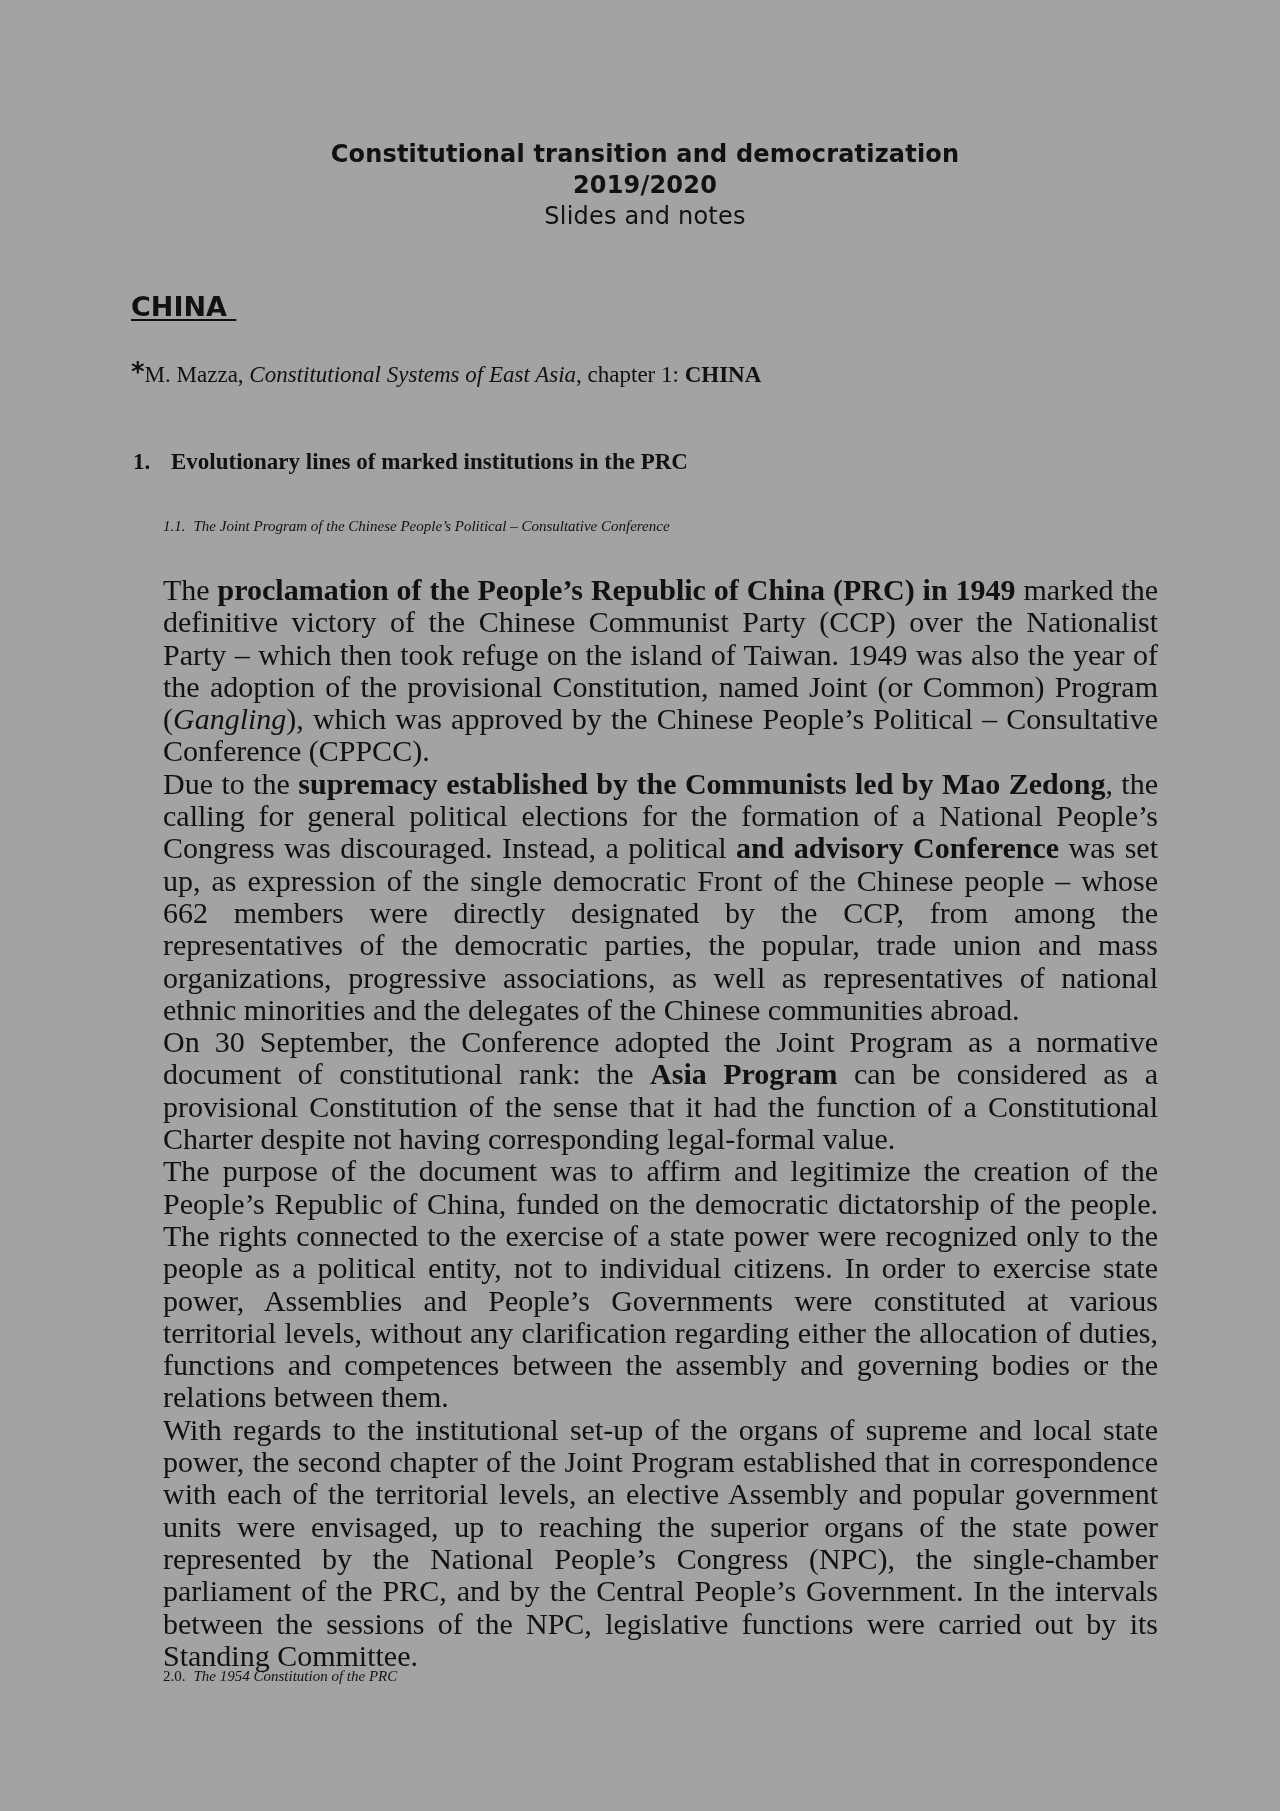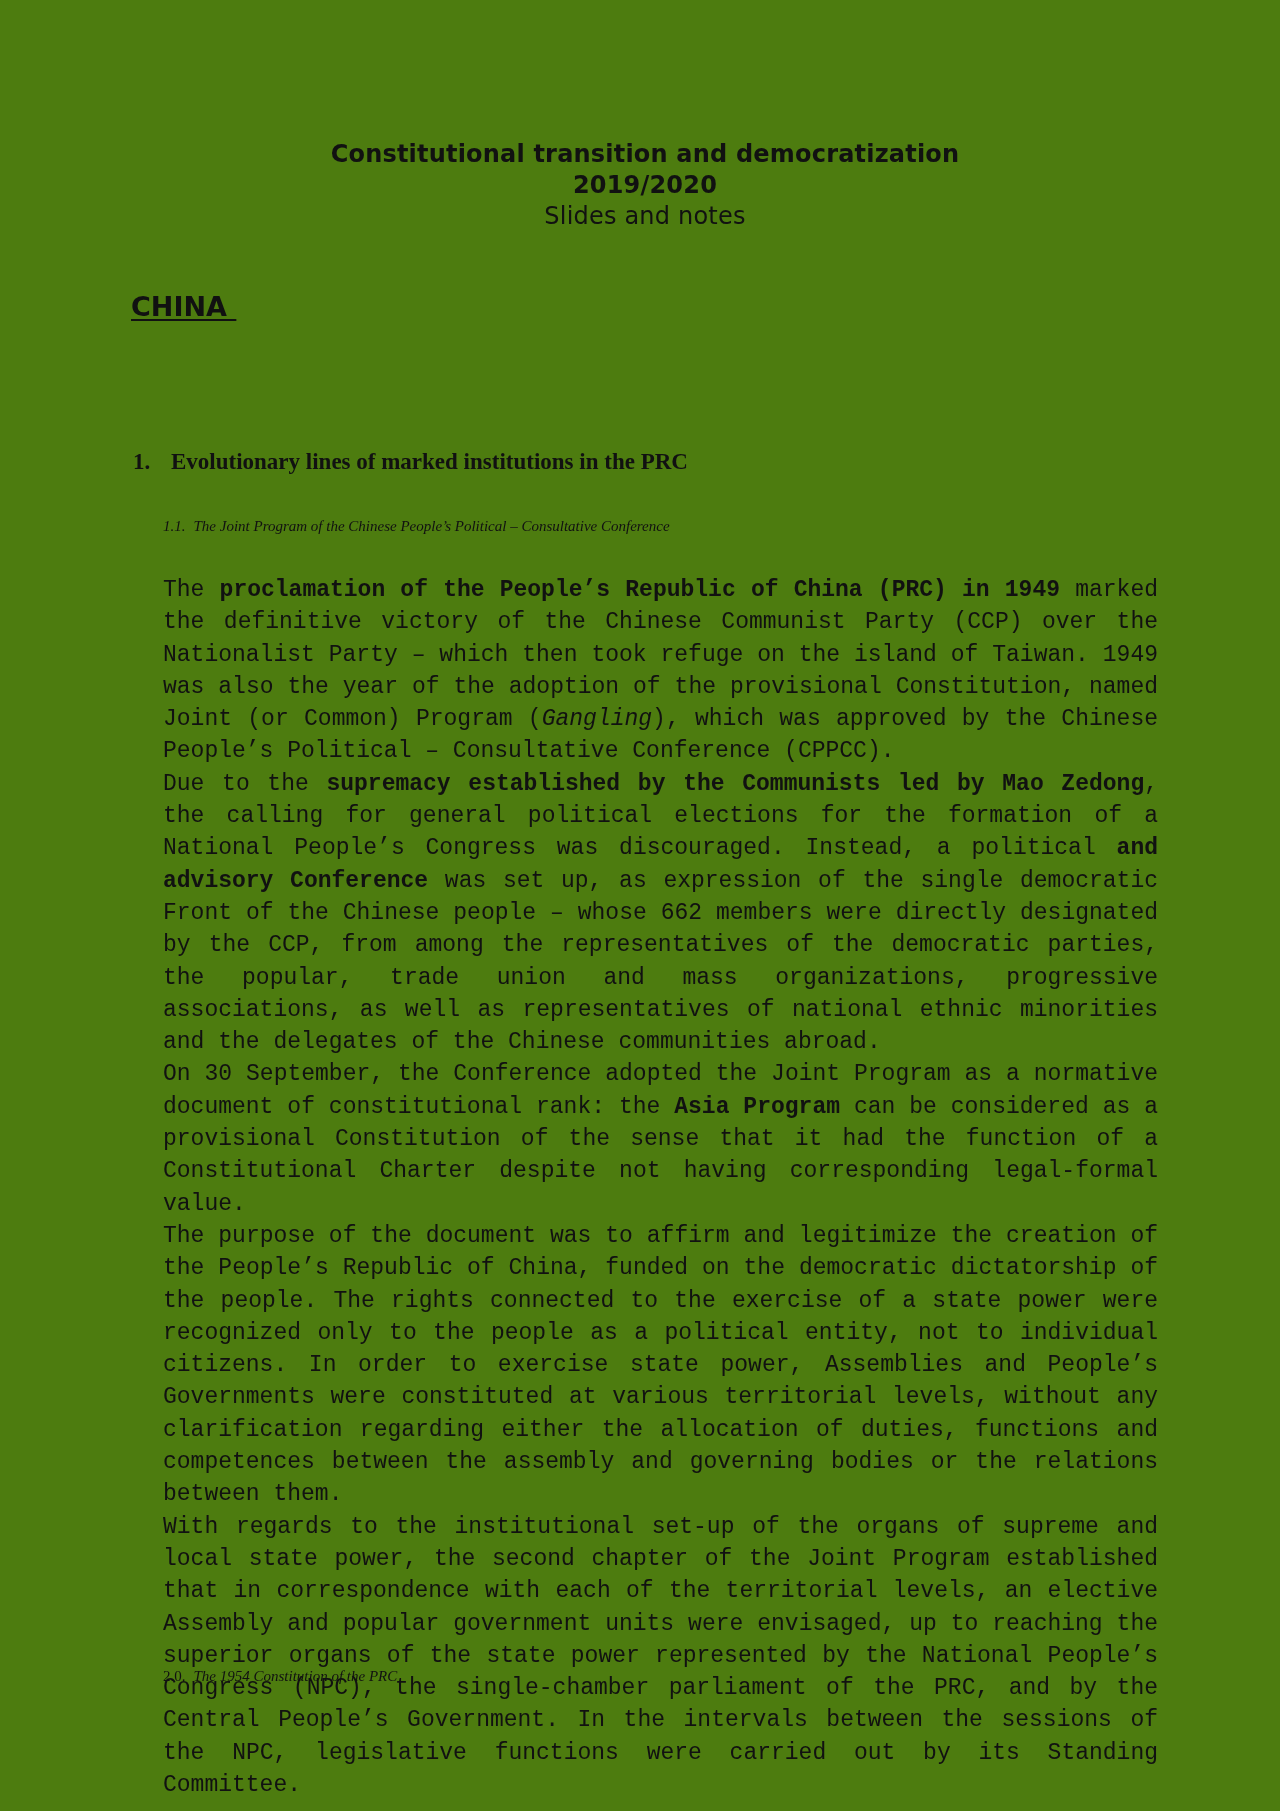--- a/index.html
+++ b/index.html
@@ -12,21 +12,21 @@
       height: 1811px;
       position: relative;
       overflow: hidden;
       color: #111111;
     }
     .page {
       position: absolute;
       left: 0; top: 0;
       width: 1280px;
       height: 1811px;
-      background: #4d7c0f;
+      background: #a3a3a3;
     }
     .title-block {
       position: absolute;
       left: 0;
       top: 139px;
       width: 1290px;
       text-align: center;
       font-family: "DejaVu Sans", sans-serif;
       font-size: 24px;
       line-height: 31px;
@@ -90,22 +90,22 @@
     }
     .subsection .num { margin-right: 8px; }
     .subsection.italic-all { font-style: italic; }
     .subsection .title-it { font-style: italic; }
 
     .body-text {
       position: absolute;
       left: 163px;
       top: 574px;
       width: 995px;
-      font-family: Liberation Mono, monospace;
-      font-size: 23px;
+      font-family: Liberation Serif, serif;
+      font-size: 30px;
       line-height: 32.3px;
       text-align: justify;
     }
     .body-text p {
       margin: 0;
       padding: 0;
     }
     .body-text b { font-weight: bold; }
     .body-text i { font-style: italic; }
   </style>
@@ -115,20 +115,23 @@
 <div class="page">
 
   <div class="title-block">
     <div class="bold">Constitutional transition and democratization</div>
     <div class="bold">2019/2020</div>
     <div class="sub">Slides and notes</div>
   </div>
 
   <div class="china-heading">CHINA </div>
 
+  <div class="reference">
+    <span class="star">*</span><span>M. Mazza, </span><i>Constitutional Systems of East Asia</i><span>, chapter 1: </span><b>CHINA</b>
+  </div>
 
   <div class="section-heading">
     <span class="num">1.</span><span>Evolutionary lines of marked institutions in the PRC</span>
   </div>
 
   <div class="subsection italic-all" style="top:510px;">
     <span class="num">1.1.</span><span>The Joint Program of the Chinese People’s Political – Consultative Conference</span>
   </div>
 
   <div class="body-text" id="body-text">

